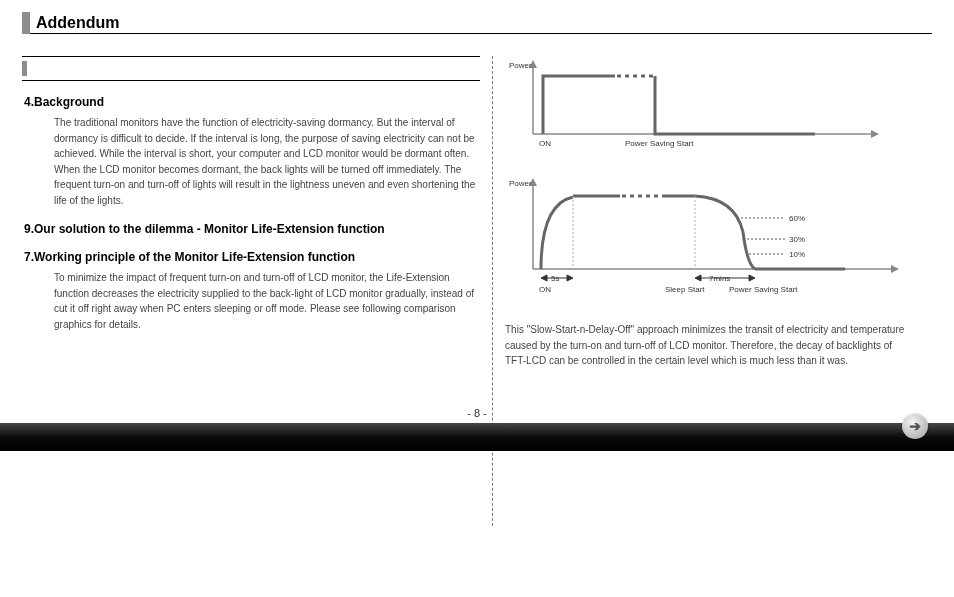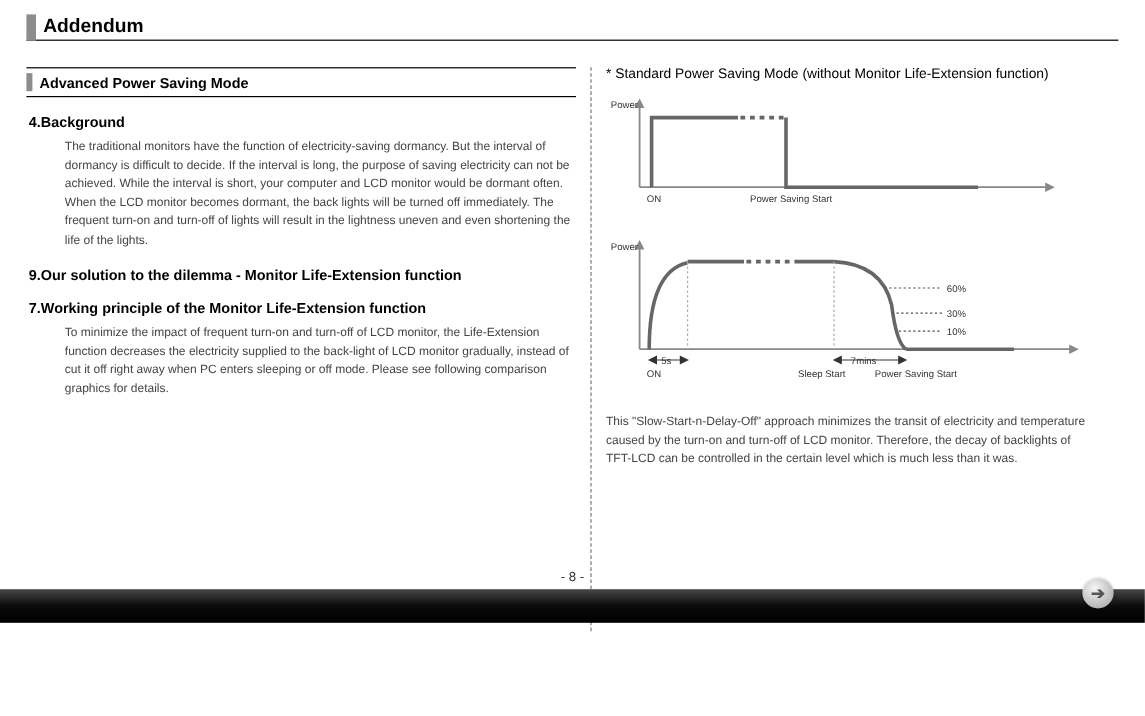--- a/index.html
+++ b/index.html
@@ -8,21 +8,21 @@
     font-family: Arial, Helvetica, sans-serif;
     background: #fff;
     width: 954px;
     height: 597px;
     overflow: hidden;
     position: relative;
   }
   .page {
     position: relative;
     width: 954px;
-    height: 519px;
+    height: 451px;
     padding: 12px 22px 0 22px;
   }
   .title-bar {
     position: relative;
     height: 22px;
     border-bottom: 1px solid #000;
   }
   .title-block {
     display: inline-flex;
     align-items: center;
@@ -145,37 +145,35 @@
       <div class="title-stripe"></div>
       <div class="title-text">Addendum</div>
     </div>
   </div>
 
   <div class="columns">
 
     <div class="col-left">
       <div class="section-header">
         <div class="sh-stripe"></div>
-        <div class="sh-text">Advanced Power Saving Mode</div>
       </div>
 
       <div class="sub-h">4.Background</div>
       <div class="para">The traditional monitors have the function of electricity-saving dormancy. But the interval of dormancy is difficult to decide. If the interval is long, the purpose of saving electricity can not be achieved. While the interval is short, your computer and LCD monitor would be dormant often. When the LCD monitor becomes dormant, the back lights will be turned off immediately. The frequent turn-on and turn-off of lights will result in the lightness uneven and even shortening the life of the lights.</div>
 
       <div class="sub-h">9.Our solution to the dilemma - Monitor Life-Extension function</div>
 
       <div class="sub-h">7.Working principle of the Monitor Life-Extension function</div>
       <div class="para">To minimize the impact of frequent turn-on and turn-off of LCD monitor, the Life-Extension function decreases the electricity supplied to the back-light of LCD monitor gradually, instead of cut it off right away when PC enters sleeping or off mode. Please see following comparison graphics for details.</div>
     </div>
 
     <div class="col-divider"></div>
 
     <div class="col-right">
 
-      <div class="r-head">* Standard Power Saving Mode (without Monitor Life-Extension function)</div>
       <div class="chart-box">
         <svg class="chart-svg" width="380" height="100">
 
           <line x1="28" y1="8" x2="28" y2="78" stroke="#888" stroke-width="1.5"></line>
           <polygon points="28,4 24,12 32,12" fill="#888"></polygon>
           <line x1="28" y1="78" x2="370" y2="78" stroke="#888" stroke-width="1.5"></line>
           <polygon points="374,78 366,74 366,82" fill="#888"></polygon>
 
           <path d="M 38 78 L 38 20 L 110 20" stroke="#666" stroke-width="3" fill="none"></path>
           <path d="M 112 20 L 148 20" stroke="#666" stroke-width="3" fill="none" stroke-dasharray="4,4"></path>

